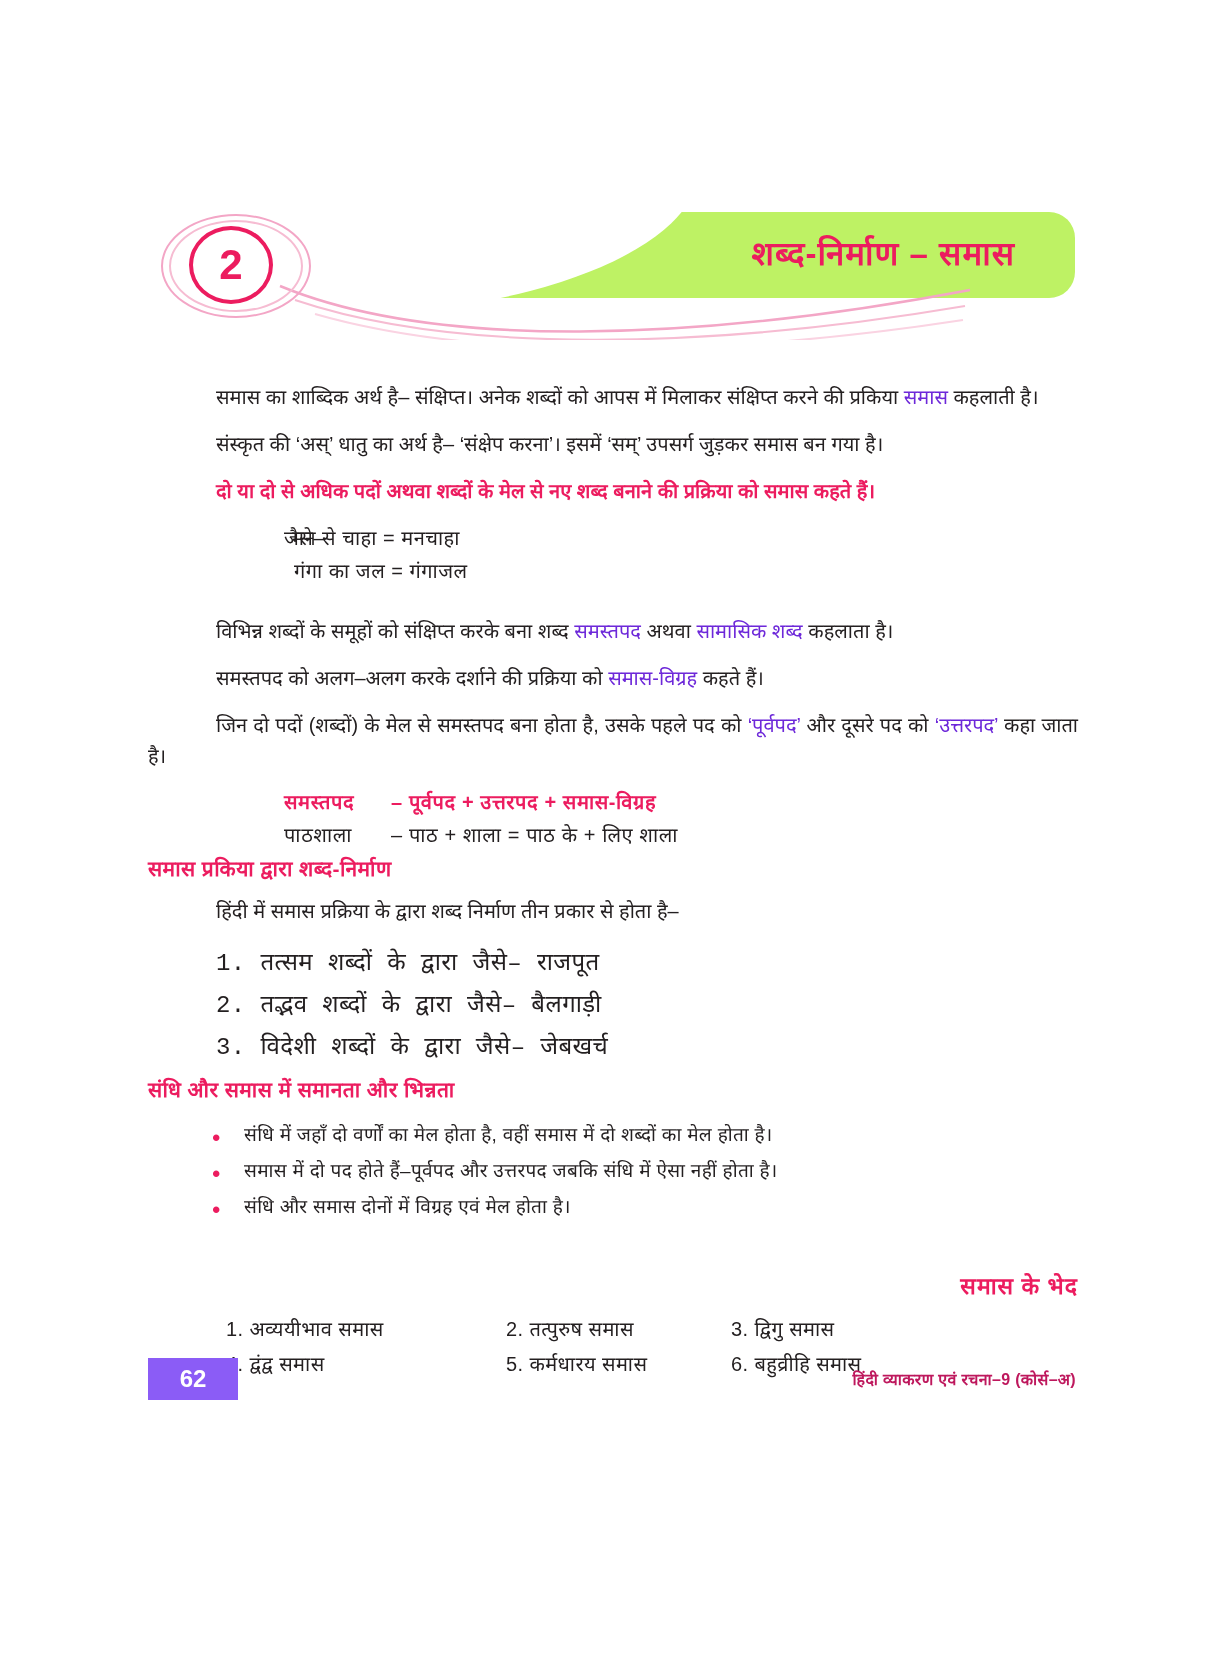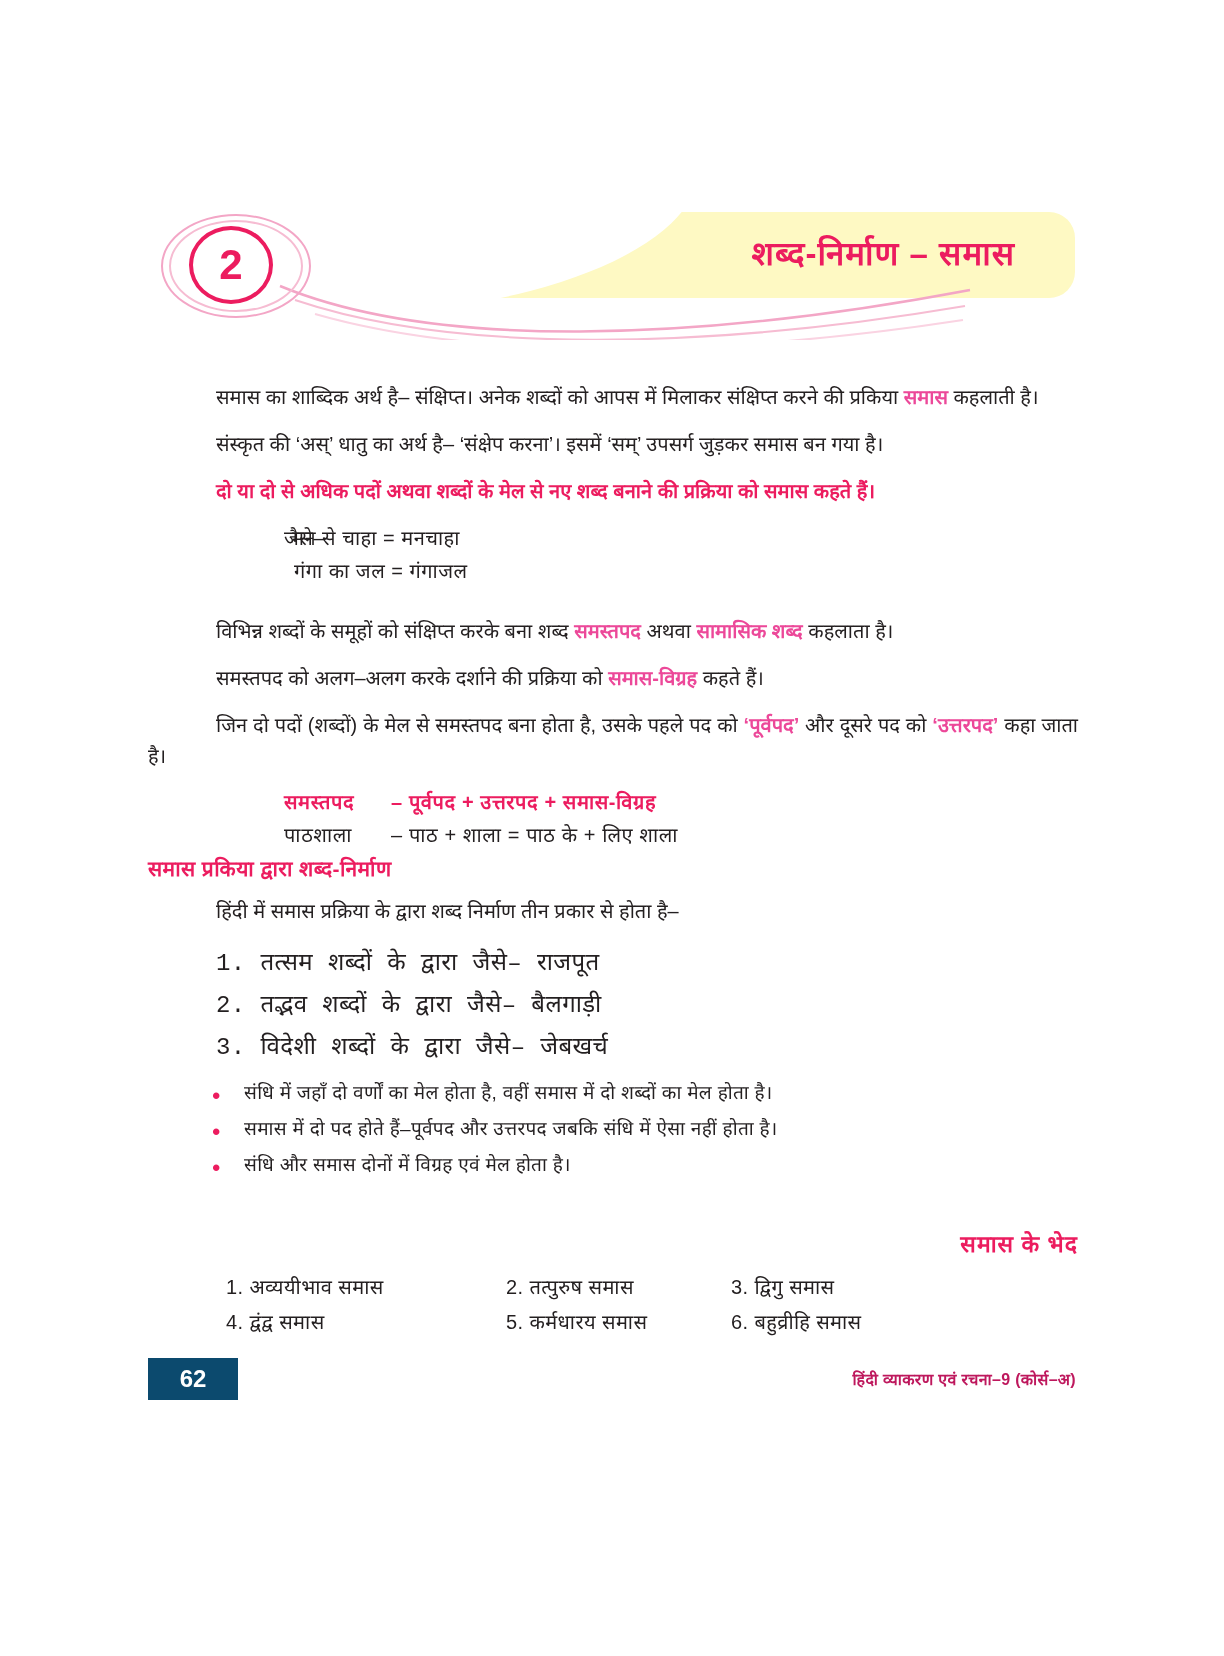--- a/index.html
+++ b/index.html
@@ -29,21 +29,21 @@
     top: 212px;
     width: 920px;
     height: 120px;
   }
   .header-band {
     position: absolute;
     left: 155px;
     top: 0px;
     width: 765px;
     height: 86px;
-    background: #fef9c3;
+    background: #bef264;
     border-top-right-radius: 26px;
     border-bottom-right-radius: 26px;
     overflow: hidden;
   }
   .header-band::before {
     content: "";
     position: absolute;
     left: -40px;
     top: -86px;
     width: 430px;
@@ -110,21 +110,21 @@
     top: 382px;
     width: 930px;
   }
   p.para {
     margin: 0 0 16px 0;
     font-size: 20px;
     line-height: 1.55;
     text-align: justify;
     text-indent: 68px;
   }
-  .pink { color: #ec4899; font-weight: bold; }
+  .pink { color: #6d28d9; font-weight: normal; }
   .bold-pink-line {
     margin: 0 0 16px 0;
     font-size: 20px;
     color: #ec1c5f;
     font-weight: bold;
     text-indent: 68px;
     line-height: 1.5;
   }
   .example-row {
     margin: 0;
@@ -218,21 +218,21 @@
     letter-spacing: 0.4px;
   }
 
   
   .footer-page {
     position: absolute;
     left: 148px;
     top: 1358px;
     width: 90px;
     height: 42px;
-    background: #0c4a6e;
+    background: #8b5cf6;
     color: #ffffff;
     font-size: 24px;
     font-weight: bold;
     display: flex;
     align-items: center;
     justify-content: center;
   }
   .footer-right {
     position: absolute;
     right: 148px;
@@ -298,20 +298,21 @@
     <p class="formula-row"><span class="col1">पाठशाला</span><span>–    पाठ   +     शाला = पाठ के + लिए शाला</span></p>
 
     <h2 class="section-head">समास प्रकिया द्वारा शब्द-निर्माण</h2>
     <p class="para">हिंदी में समास प्रक्रिया के द्वारा शब्द निर्माण तीन प्रकार से होता है–</p>
     <ol class="numlist">
       <li>1. तत्सम शब्दों के द्वारा जैसे–  राजपूत</li>
       <li>2. तद्भव शब्दों के द्वारा जैसे–  बैलगाड़ी</li>
       <li>3. विदेशी शब्दों के द्वारा जैसे–  जेबखर्च</li>
     </ol>
 
+    <h2 class="section-head">संधि और समास में समानता और भिन्नता</h2>
     <ul class="bullets">
       <li>संधि में जहाँ दो वर्णों का मेल होता है, वहीं समास में दो शब्दों का मेल होता है।</li>
       <li>समास में दो पद होते हैं–पूर्वपद और उत्तरपद जबकि संधि में ऐसा नहीं होता है।</li>
       <li>संधि और समास दोनों में विग्रह एवं मेल होता है।</li>
     </ul>
 
     <h2 class="center-head">समास के भेद</h2>
     <div class="bhed-grid">
       <div>1. अव्ययीभाव समास</div>
       <div>2. तत्पुरुष समास</div>

